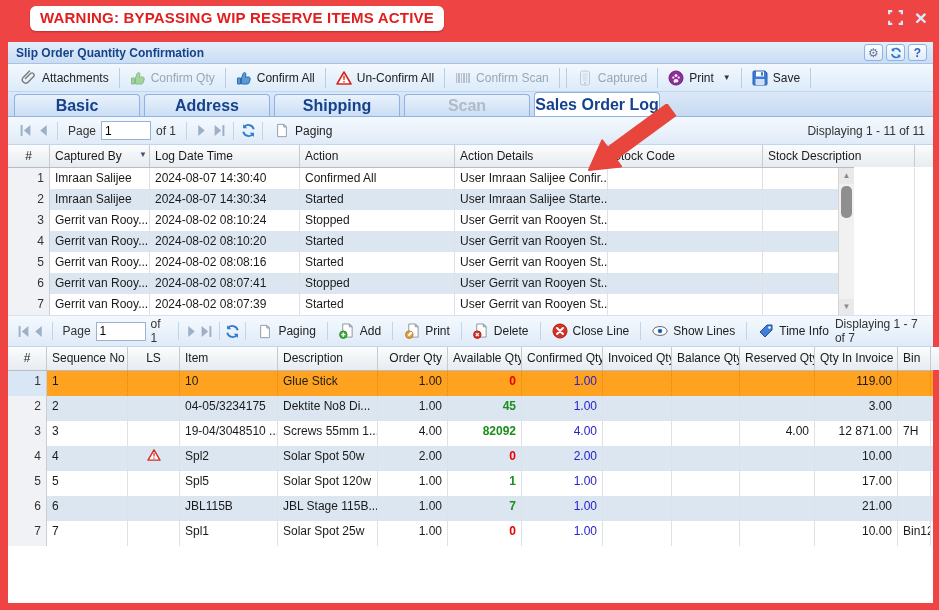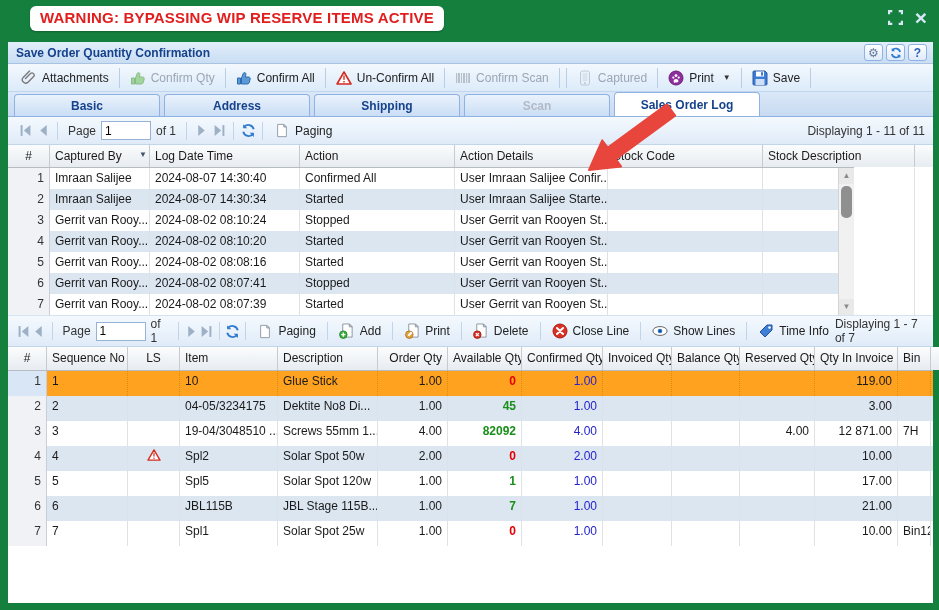--- a/index.html
+++ b/index.html
@@ -1,16 +1,16 @@
 <!DOCTYPE html>
 <html><head>
 <meta charset="utf-8">
 <style>
   html,body{margin:0;padding:0;background:#9db6cc;font-family:"Liberation Sans",sans-serif;}
-  .window{position:relative;width:939px;height:610px;background:#15803d;overflow:hidden;}
+  .window{position:relative;width:939px;height:610px;background:#ef4444;overflow:hidden;}
   
   .titlebar{position:absolute;left:0;top:0;width:939px;height:42px;}
   .warning-badge{position:absolute;left:30px;top:6px;background:#ffffff;border-radius:6px;padding:3px 10px 4px;box-shadow:0 1px 2px rgba(0,0,0,.25);}
   .warning-badge span{color:#e11d1d;font-weight:bold;font-size:15px;letter-spacing:.2px;}
   .title-controls{position:absolute;right:12px;top:10px;display:flex;align-items:center;gap:12px;}
   .win-ctl{color:#d8e8f8;cursor:pointer;display:inline-flex;align-items:center;}
   .win-close{font-size:21px;font-weight:bold;line-height:14px;}
   
   .content{position:absolute;left:8px;top:42px;width:925px;height:561px;background:#ffffff;}
   
@@ -22,21 +22,21 @@
   .toolbar{position:absolute;left:8px;top:64px;width:925px;height:28px;background:linear-gradient(#f3f8fd,#dcebfa);border-bottom:1px solid #c3d5ea;box-sizing:border-box;display:flex;align-items:center;padding:0 6px;}
   .tb-btn{display:inline-flex;align-items:center;gap:5px;padding:3px 7px;border-radius:3px;cursor:pointer;white-space:nowrap;}
   .tb-btn .lbl{font-size:12px;color:#222;}
   .tb-btn.disabled .lbl{color:#9aa6b5;}
   .tb-btn.disabled .ic{opacity:.55;}
   .ic{display:inline-flex;width:16px;height:16px;align-items:center;justify-content:center;}
   .tb-sep{width:1px;height:20px;background:#b9cde4;margin:0 3px;flex:0 0 auto;}
   .caret{font-size:8px;color:#333;margin-left:4px;}
   
   .tabstrip{position:absolute;left:8px;top:92px;width:925px;height:25px;background:linear-gradient(#dbe8f8,#c7daf1);border-bottom:1px solid #8db2e3;box-sizing:border-box;padding-left:4px;}
-  .tab{display:inline-block;width:146px;height:22px;margin:2px 2px 0 2px;border:1px solid #8db2e3;border-bottom:none;border-radius:4px 4px 0 0;background:linear-gradient(#eaf2fc,#cadef5);text-align:center;font-size:12px;font-weight:bold;color:#15428b;line-height:22px;box-sizing:border-box;cursor:pointer;vertical-align:bottom;}
+  .tab{display:inline-block;width:126px;height:22px;margin:2px 2px 0 2px;border:1px solid #8db2e3;border-bottom:none;border-radius:4px 4px 0 0;background:linear-gradient(#eaf2fc,#cadef5);text-align:center;font-size:16px;font-weight:bold;color:#15428b;line-height:22px;box-sizing:border-box;cursor:pointer;vertical-align:bottom;}
   .tab.disabled{color:#b2bac6;cursor:default;}
   .tab.active{background:#ffffff;height:24px;line-height:24px;margin-top:0;position:relative;z-index:3;}
   
   .pager{position:absolute;left:8px;width:925px;background:linear-gradient(#f4f9fe,#e0ebf8);border-bottom:1px solid #c3d5ea;box-sizing:border-box;display:flex;align-items:center;padding:0 8px;font-size:12px;color:#333;}
   #pager-log{top:117px;height:28px;}
   #pager-lines{top:315px;height:32px;border-top:1px solid #d4e2f2;}
   .pg-btn{display:inline-flex;width:18px;height:18px;align-items:center;justify-content:center;cursor:pointer;}
   .pg-label{margin:0 5px;}
   .pg-input{width:42px;height:17px;border:1px solid #97b2d4;font-size:12px;padding:0 3px;font-family:"Liberation Sans",sans-serif;}
   .pg-sep{width:1px;height:18px;background:#c2d4ea;margin:0 5px;flex:0 0 auto;}
@@ -85,21 +85,21 @@
             <path d="M1 4V1h3M10 1h3v3M13 10v3h-3M4 13H1v-3"></path>
           </svg>
       </span>
       <span class="win-ctl win-close">×</span>
     </div>
   </div>
 
   <div class="content"></div>
 
   <div class="panel-header">
-    <span class="panel-title">Save Order Quantity Confirmation</span>
+    <span class="panel-title">Slip Order Quantity Confirmation</span>
     <div class="panel-tools" id="panel-tools">
         <span class="mini-btn">
           <span class="ic">
             <span style="font-size:12px;color:#62799c;">⚙</span>
           </span>
         </span>
         <span class="mini-btn">
           <span class="ic">
             <svg width="12" height="12" viewBox="0 0 16 16">
               <path d="M13.6 6.6A6 6 0 0 0 2.9 4.6" stroke="#2f7ad1" stroke-width="2.2" fill="none"></path>

